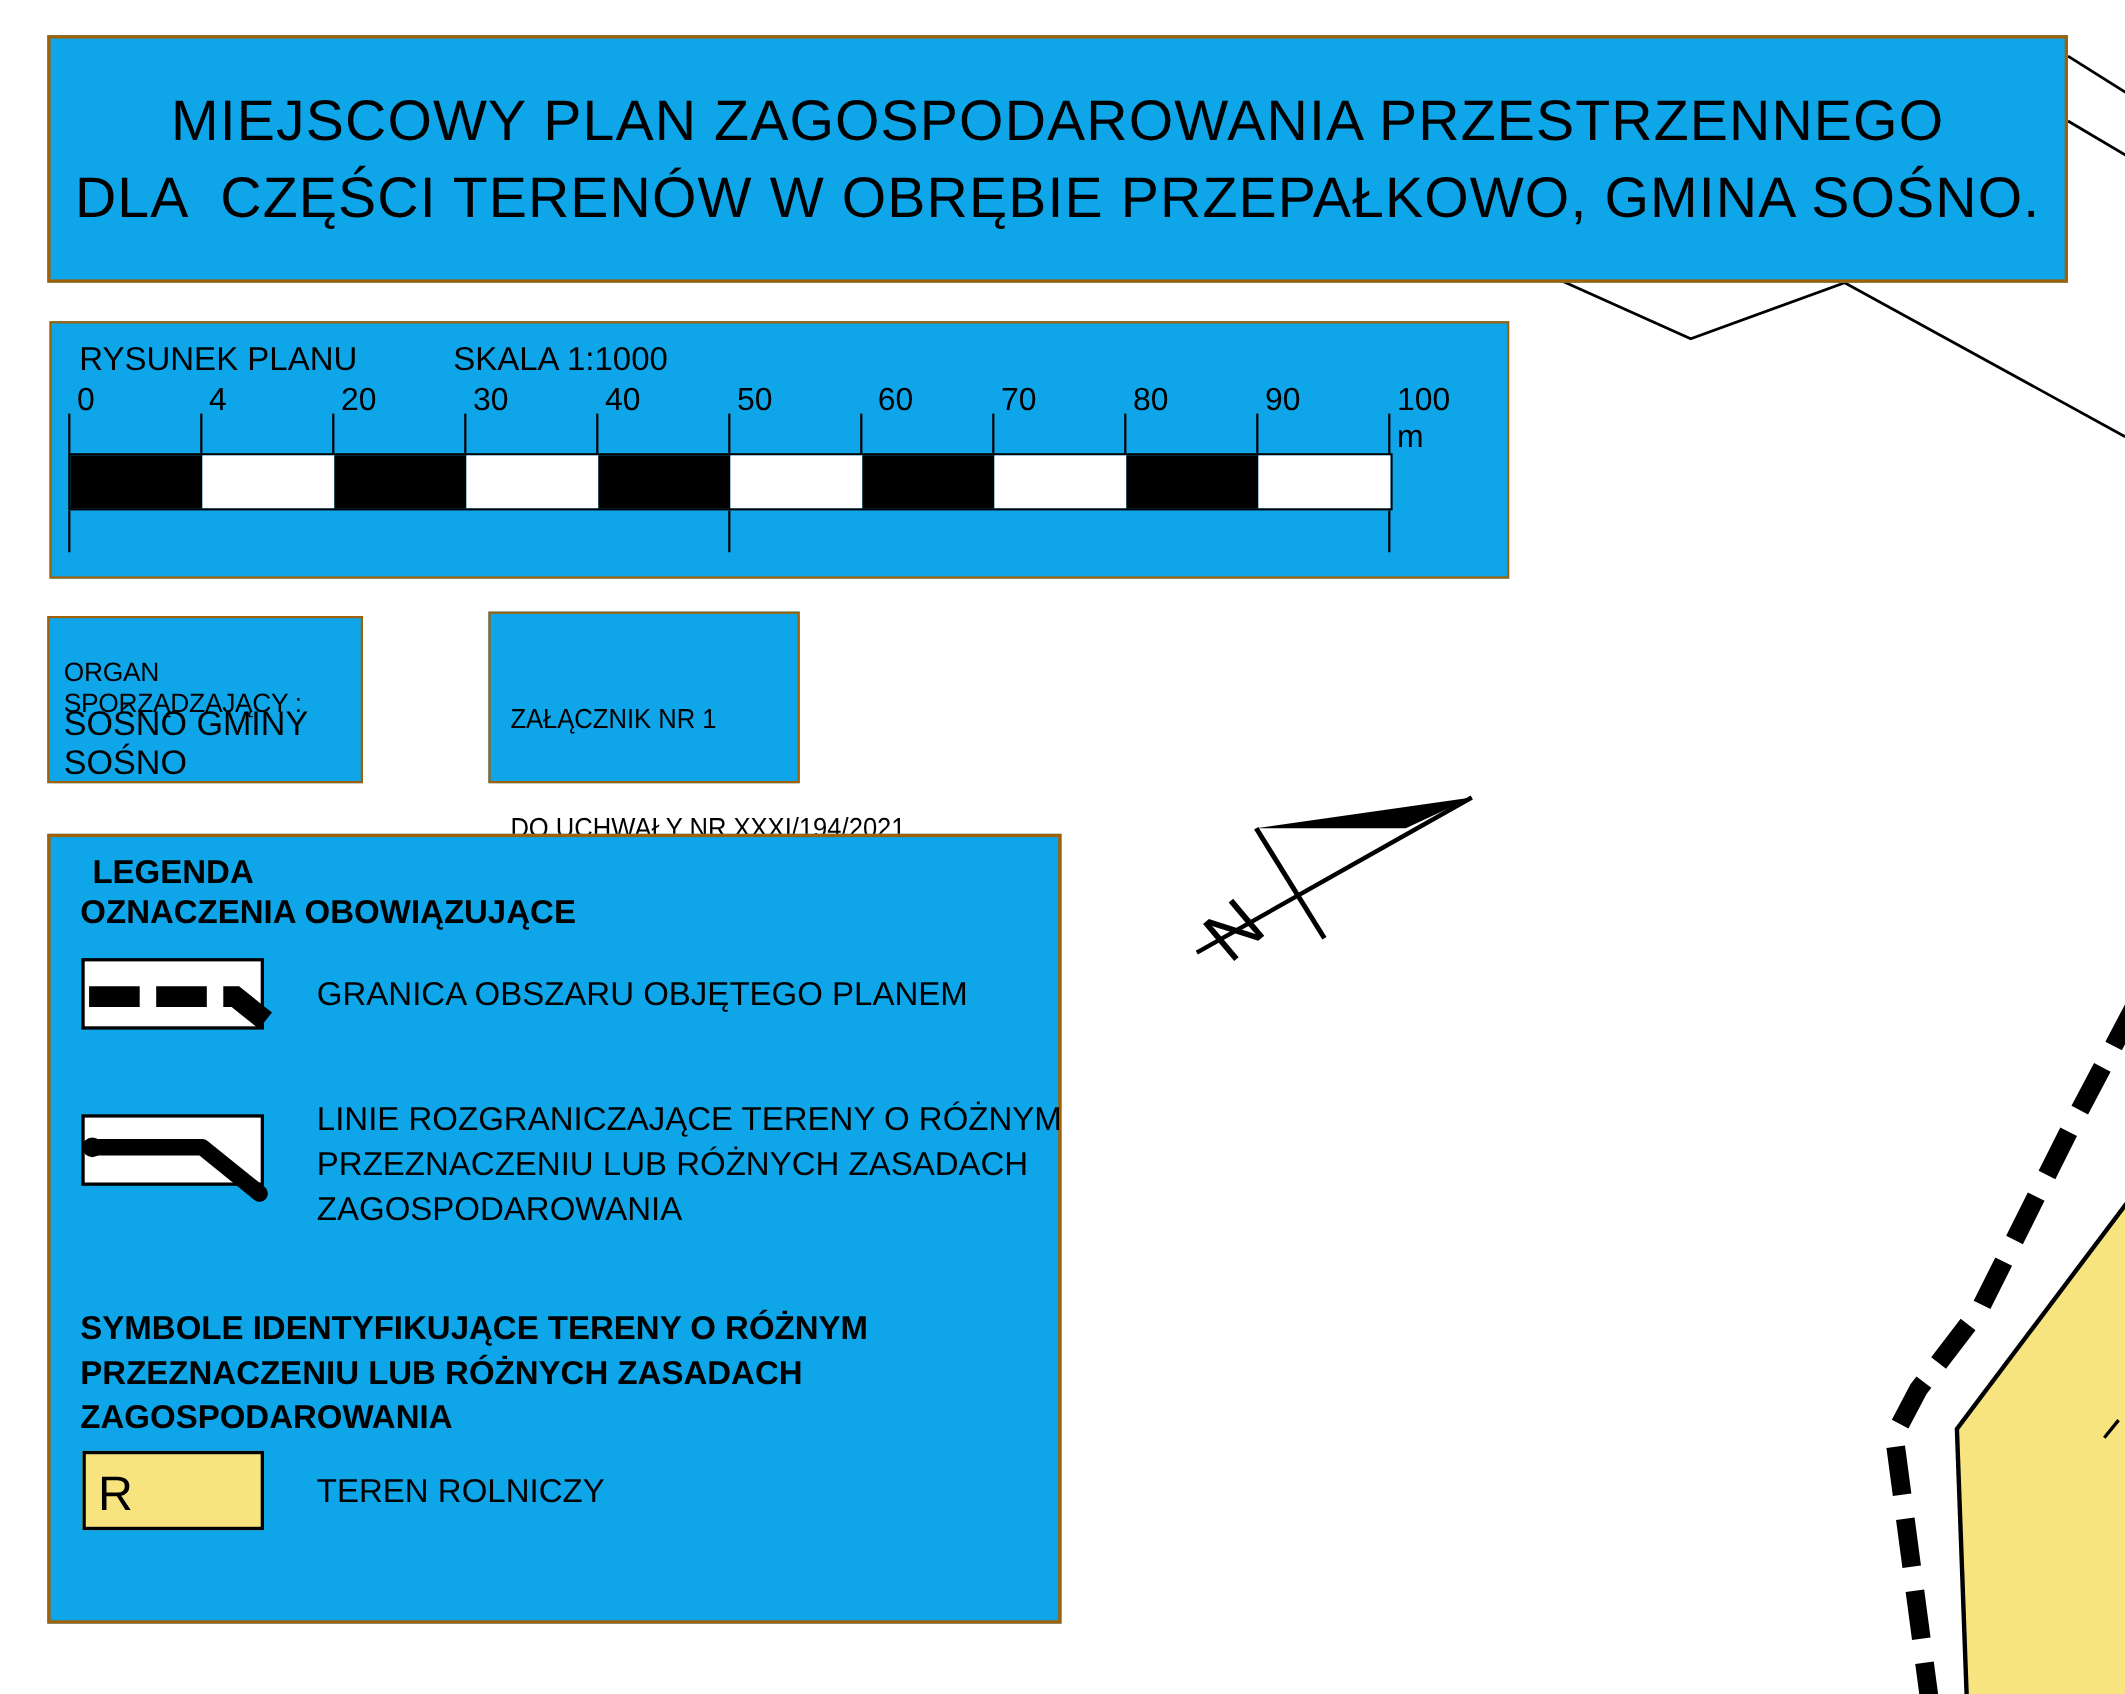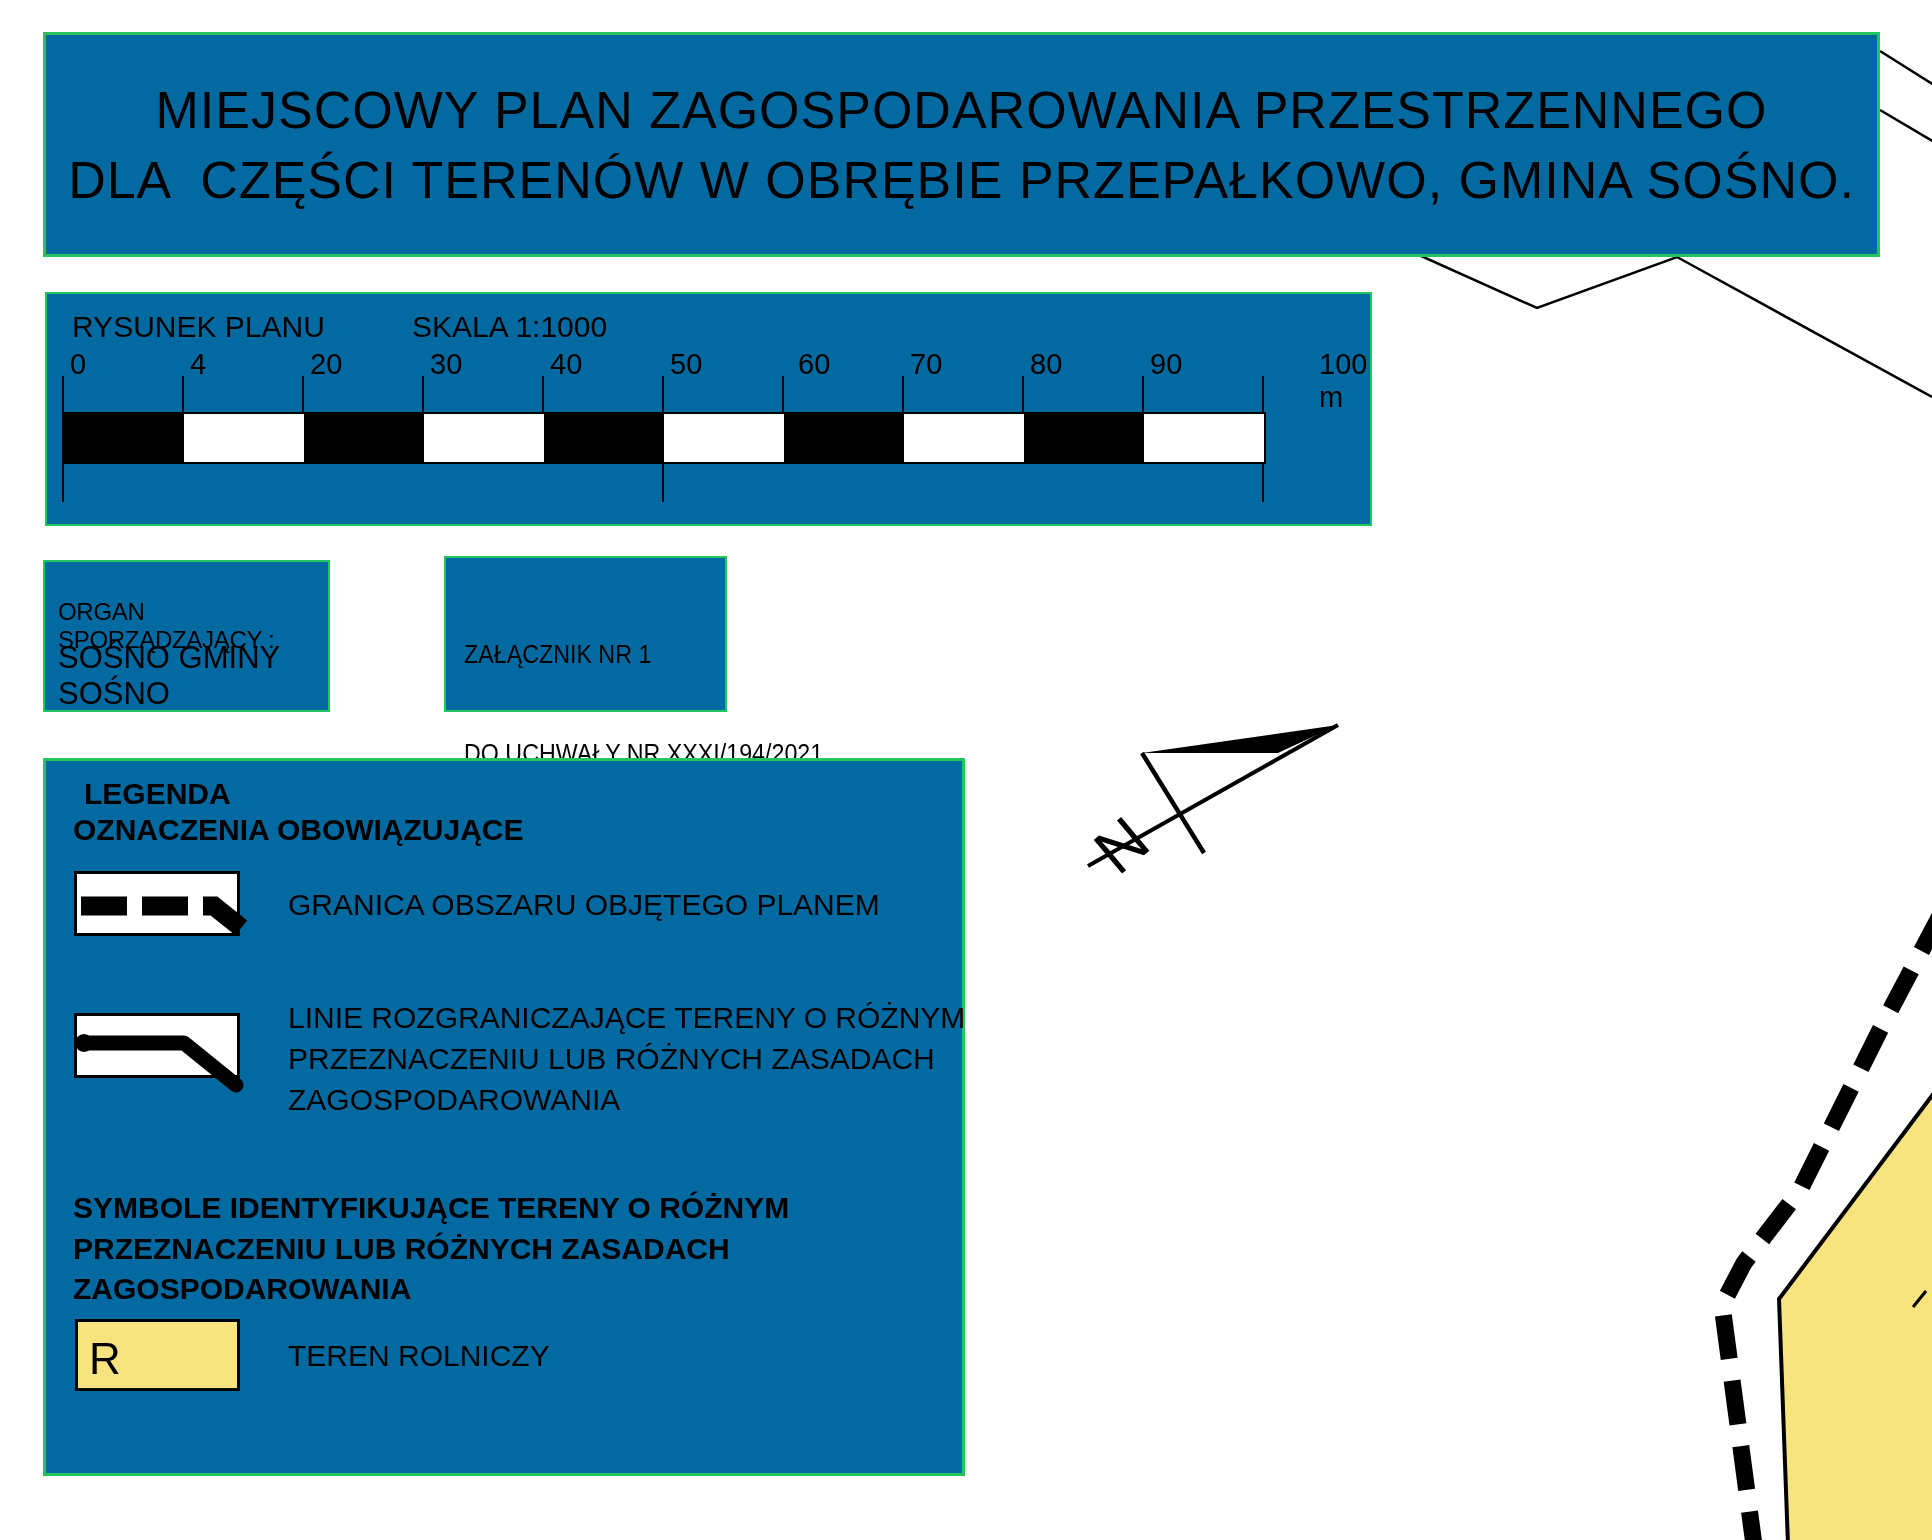--- a/index.html
+++ b/index.html
@@ -1,20 +1,20 @@
 <!DOCTYPE html>
 <html><head>
 <meta charset="utf-8">
 <style>
   html,body{margin:0;padding:0;}
   body{
     width:1932px;height:1540px;position:relative;background:#fff;
     font-family:"Liberation Sans",sans-serif;color:#000;overflow:hidden;
   }
-  .box{position:absolute;background:#0369a1;border:3px solid #22c55e;box-sizing:border-box;}
+  .box{position:absolute;background:#0ea5e9;border:3px solid #a16207;box-sizing:border-box;}
   .thin-border{border-width:2.5px;}
   .pre{white-space:pre;}
 
   
   #title-box{left:43px;top:32px;width:1837px;height:225px;display:flex;flex-direction:column;
              justify-content:center;align-items:center;gap:18px;z-index:2;}
   .title-line{font-size:52px;letter-spacing:1px;line-height:1;}
 
   
   #scale-box{left:45px;top:292px;width:1327px;height:234px;z-index:2;}
@@ -109,21 +109,21 @@
       <span class="ticklabel" style="left: 608px;">50</span>
       <div class="tickline" style="left: 720px;"></div>
       <span class="ticklabel" style="left: 736px;">60</span>
       <div class="tickline" style="left: 840px;"></div>
       <span class="ticklabel" style="left: 848px;">70</span>
       <div class="tickline" style="left: 960px;"></div>
       <span class="ticklabel" style="left: 968px;">80</span>
       <div class="tickline" style="left: 1080px;"></div>
       <span class="ticklabel" style="left: 1088px;">90</span>
       <div class="tickline" style="left: 1200px;"></div>
-      <span class="ticklabel" style="left: 1257px;">100 m</span>
+      <span class="ticklabel" style="left: 1208px;">100 m</span>
       <div class="subtick" style="left: 0px;"></div>
       <div class="subtick" style="left: 600px;"></div>
       <div class="subtick" style="left: 1200px;"></div>
     </div>
 </div>
 
 <div class="box" id="organ-box">
   <div id="organ-label">ORGAN SPORZĄDZAJĄCY :</div>
   <div id="organ-value">SOŚNO GMINY SOŚNO</div>
 </div>

